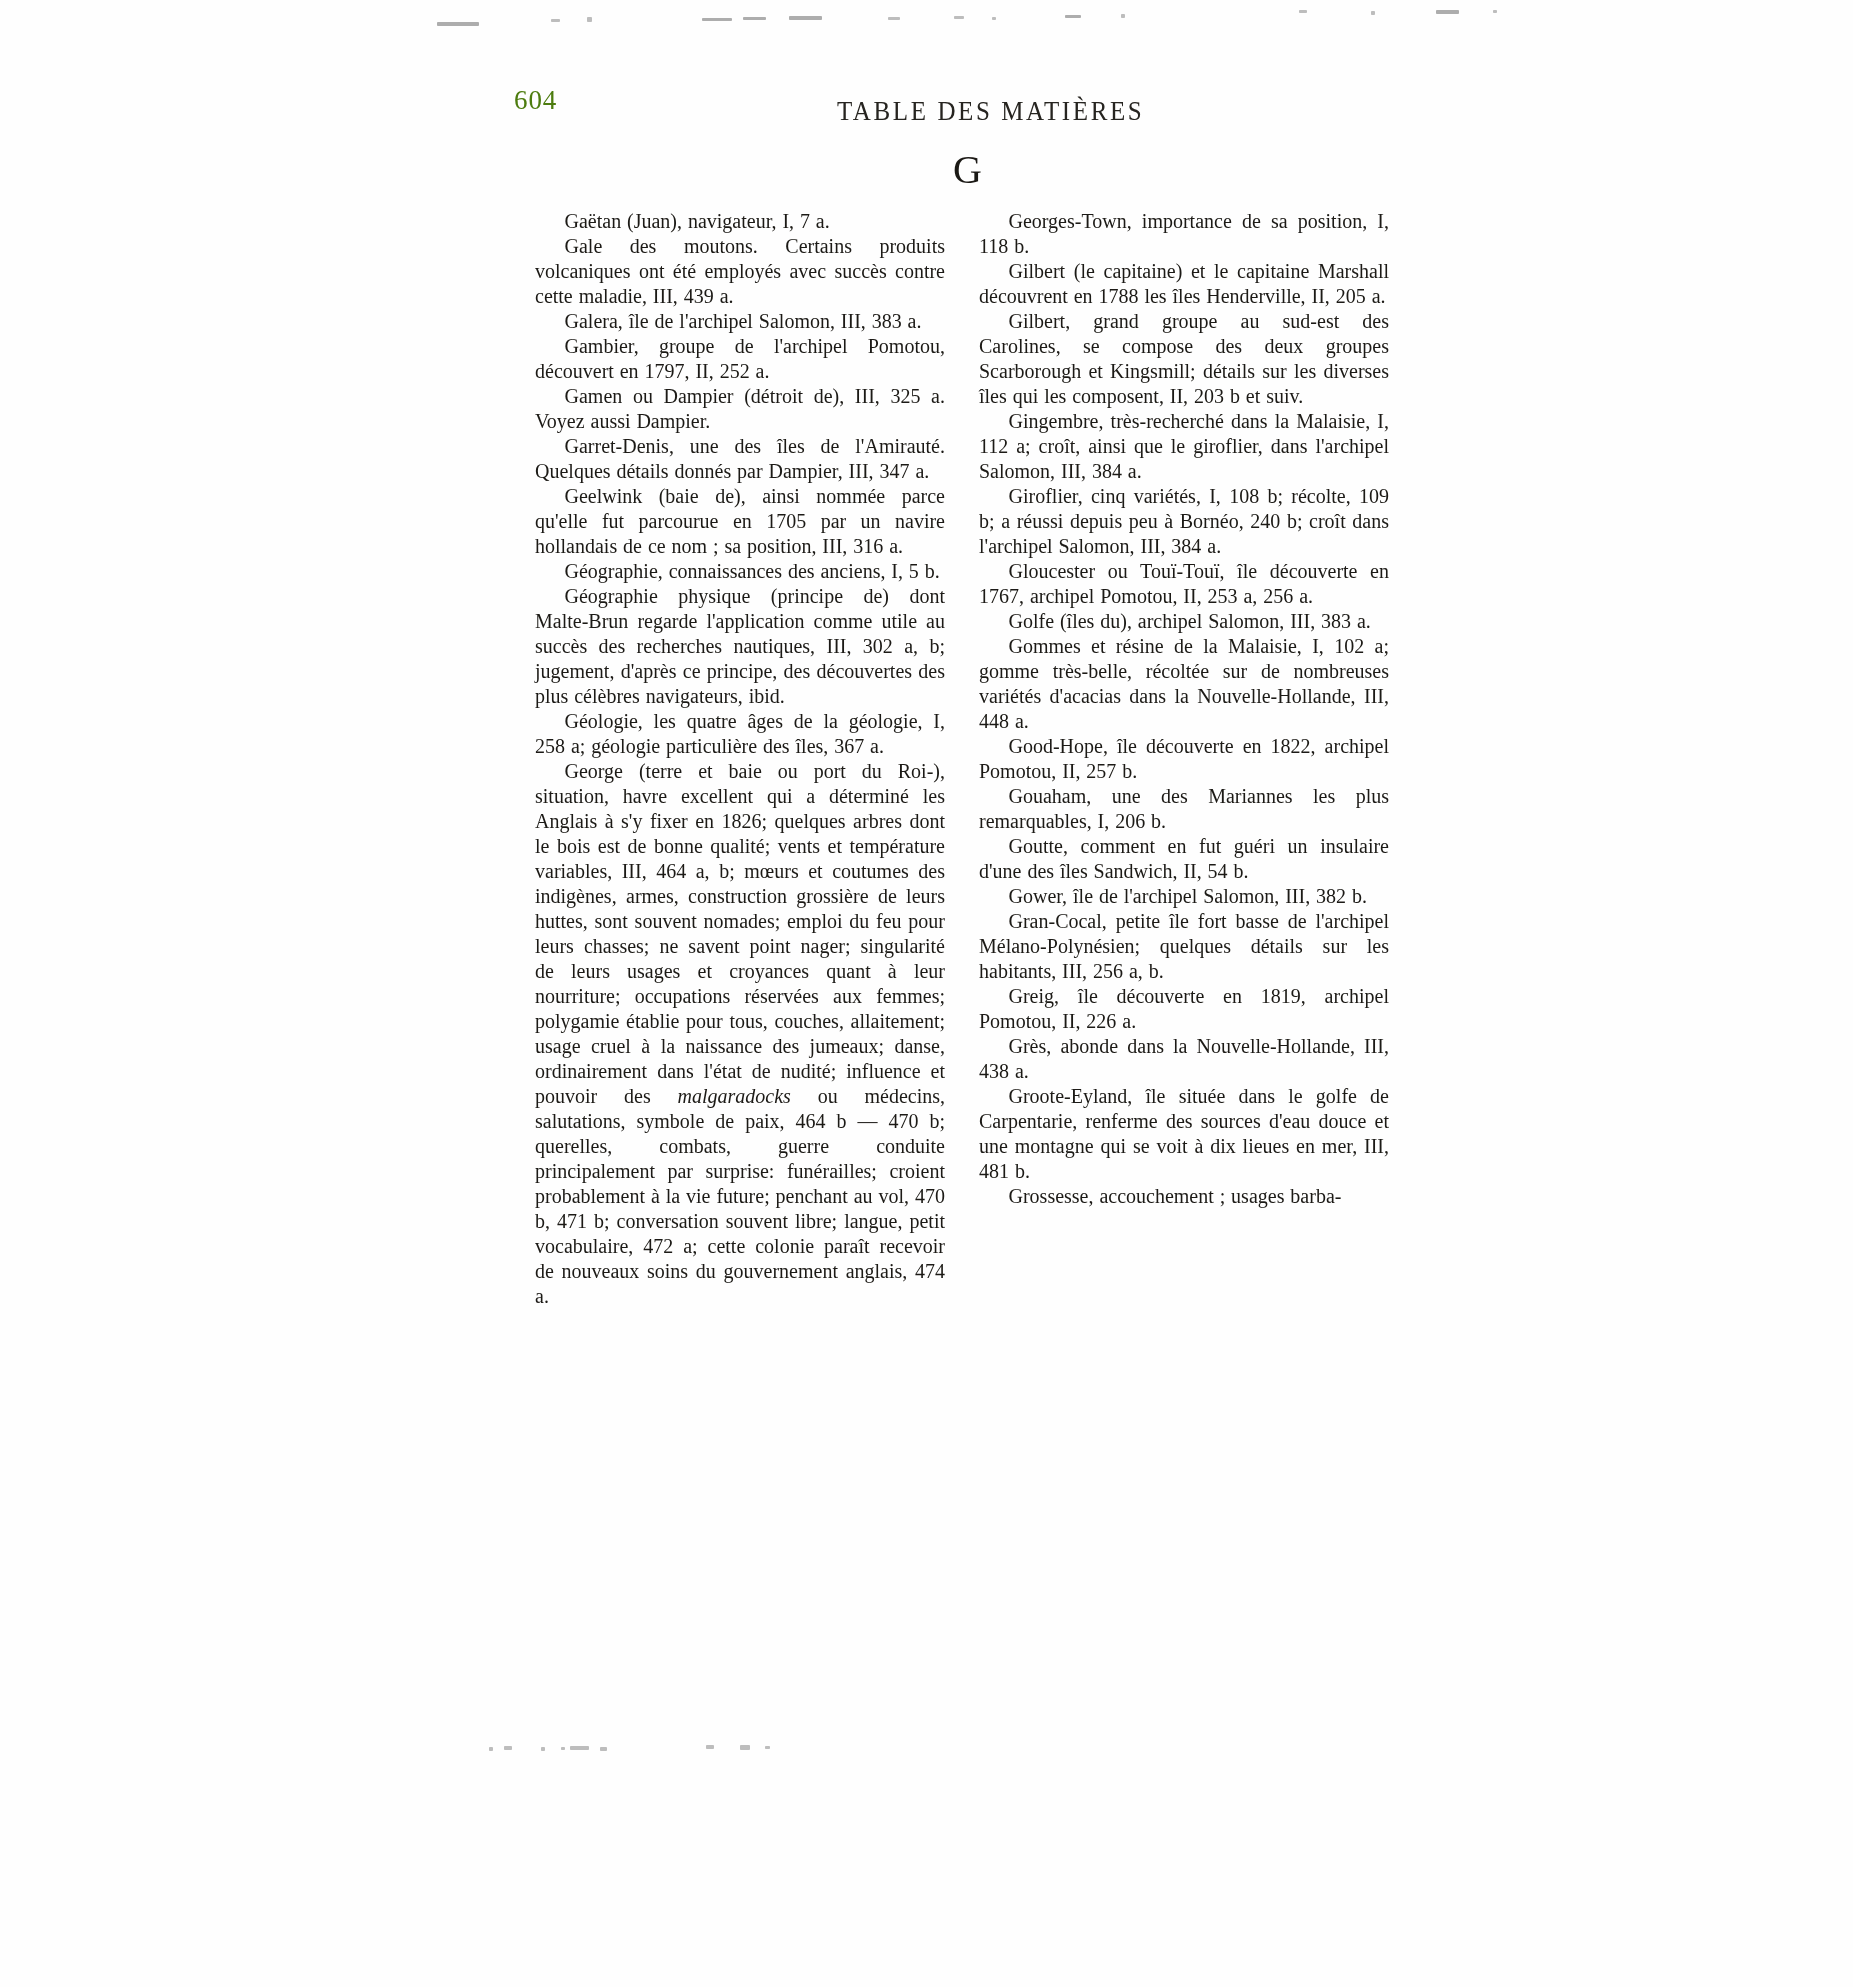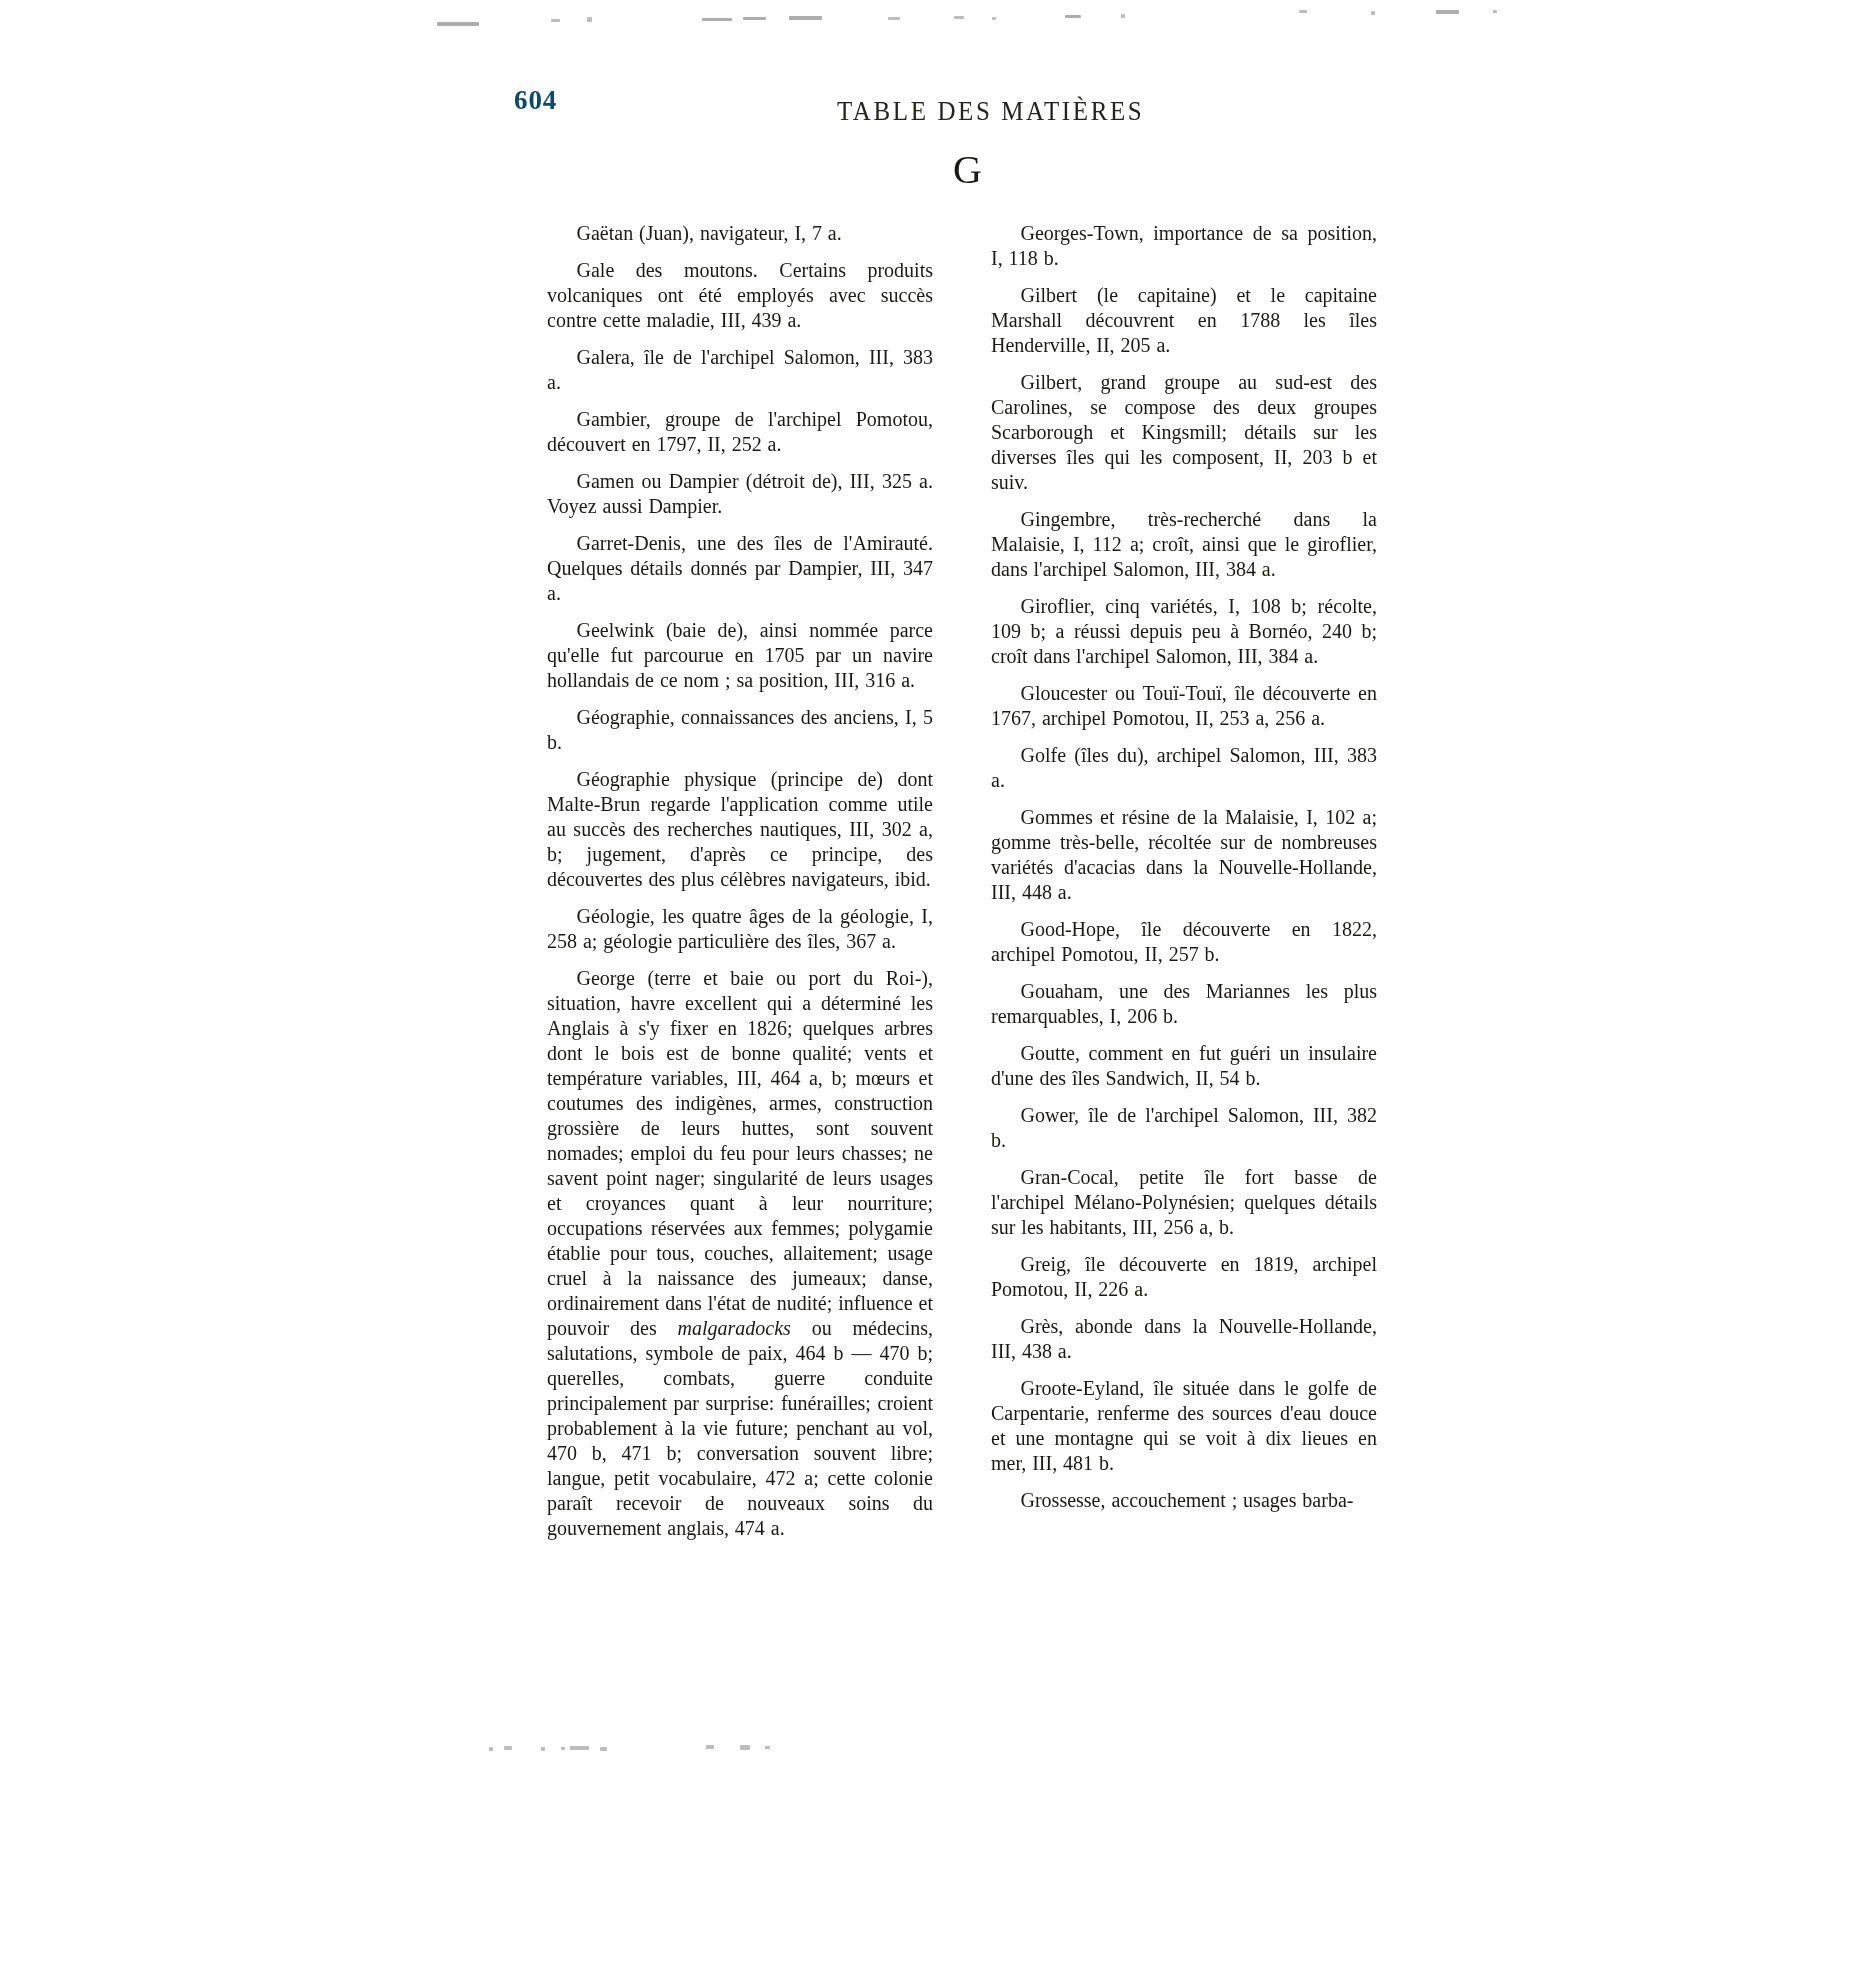--- a/index.html
+++ b/index.html
@@ -19,23 +19,23 @@
     position: absolute;
     inset: 0;
     background: #fefefe;
   }
   
   .page-number {
     position: absolute;
     left: 514px;
     top: 85px;
     font-size: 27px;
-    font-weight: bold;
+    font-weight: normal;
     letter-spacing: 0.9px;
-    color: #0c4a6e;
+    color: #4d7c0f;
   }
   .running-title {
     position: absolute;
     left: 837px;
     top: 97px;
     width: 295px;
     text-align: center;
     font-size: 25px;
     letter-spacing: 2.6px;
     color: #262420;
@@ -57,21 +57,21 @@
     top: 209px;
     width: 410px;
     font-size: 20px;
     line-height: 25px;
     text-align: justify;
     color: #1c1a16;
   }
   .column.left  { left: 535px;  }
   .column.right { left: 979px; }
   .column p {
-    margin: 12px;
+    margin: 0;
     padding: 0;
     text-indent: 29.5px;
     word-spacing: 0.9px;
   }
   .column p i { font-style: italic; }
   
   .artifact {
     position: absolute;
     background: #6a6a6a;
     opacity: 0.55;

